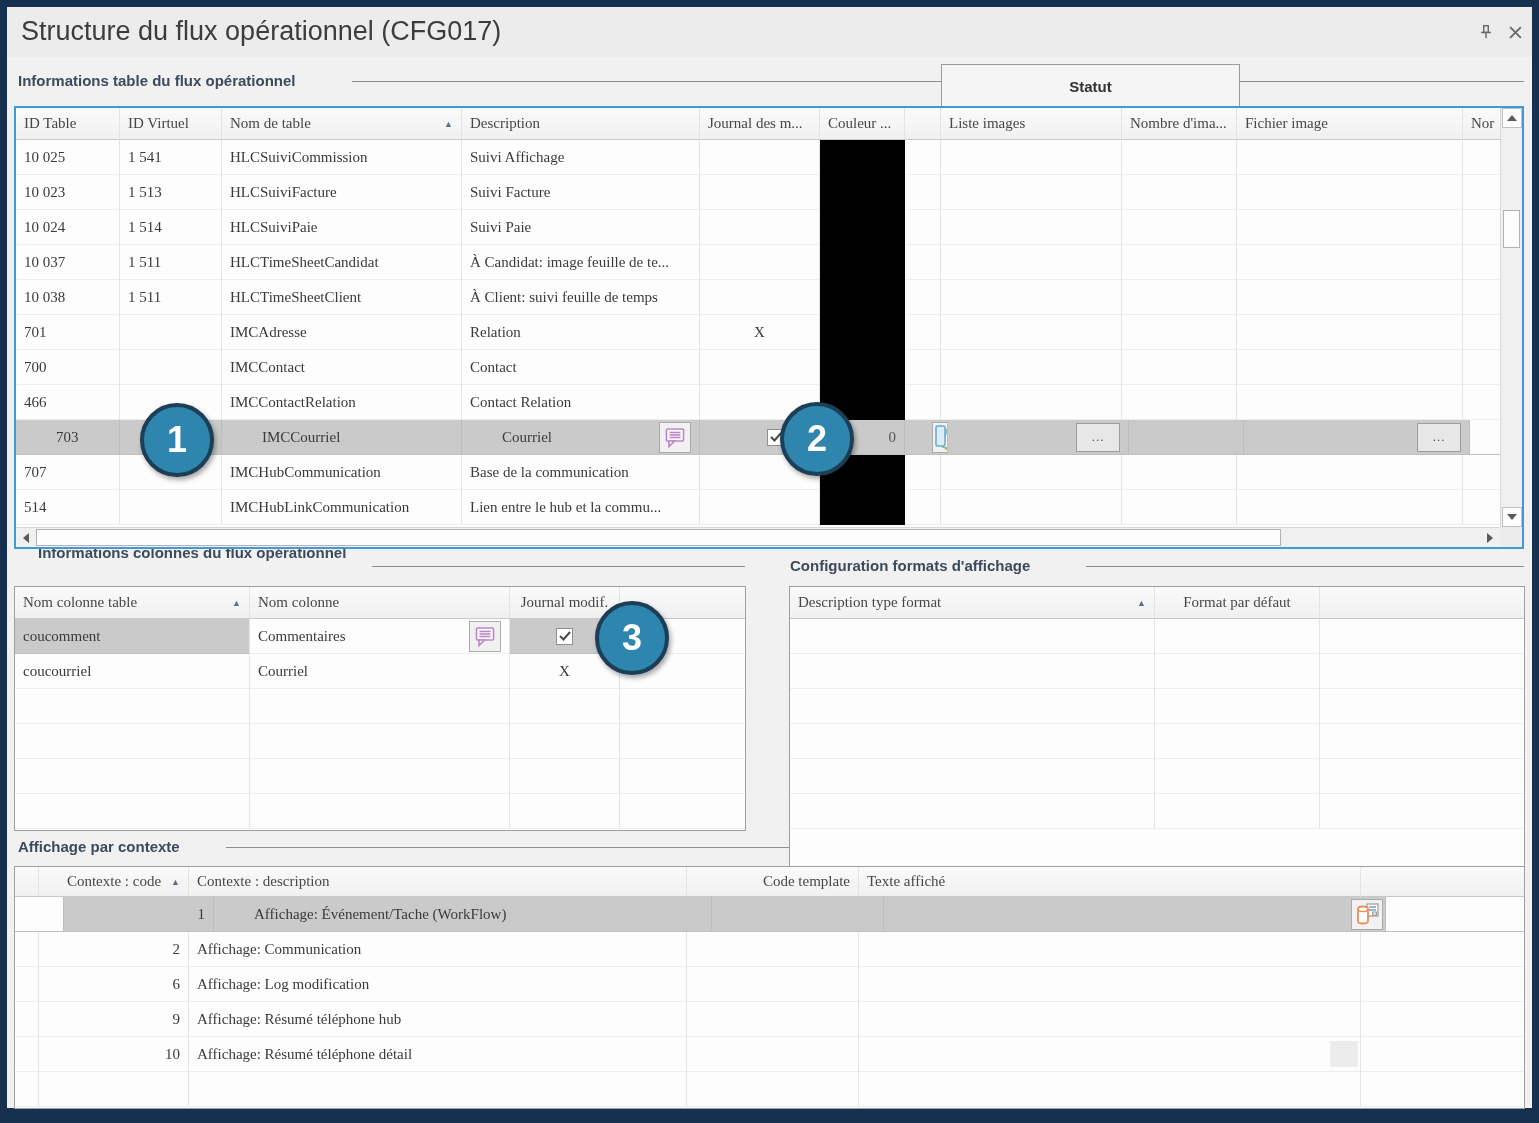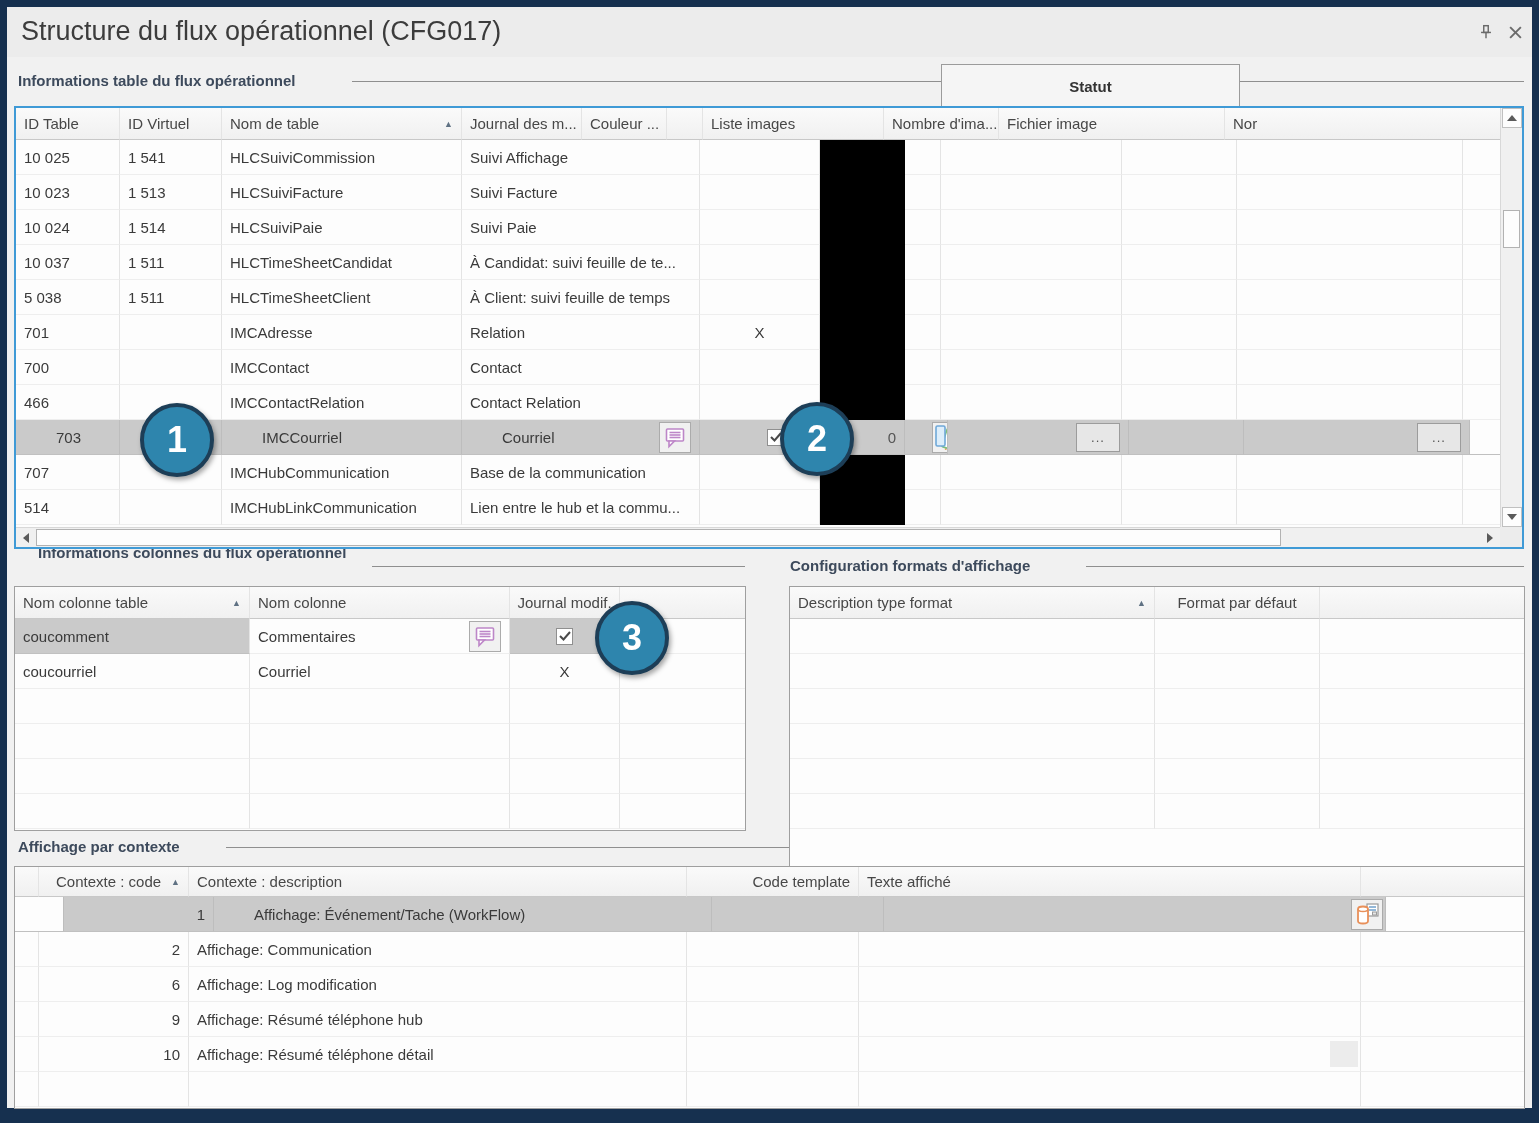--- a/index.html
+++ b/index.html
@@ -10,21 +10,21 @@
   .title{position:absolute;left:14px;top:9px;font-size:27px;color:#3c3c3c;white-space:nowrap;}
   .winbtn{position:absolute;width:22px;height:22px;display:flex;align-items:center;justify-content:center;cursor:default;}
 
   .grp{position:absolute;font-size:15px;font-weight:bold;color:#3d4a5c;white-space:nowrap;}
   .gline{position:absolute;height:0;border-top:1px solid #8f8f8f;}
 
   .band{position:absolute;left:941px;top:64px;width:297px;height:42px;background:#f5f5f5;
         border:1px solid #9b9b9b;border-bottom:none;display:flex;align-items:center;justify-content:center;
         font-weight:bold;font-size:15px;color:#333;}
 
-  .grid{position:absolute;box-sizing:border-box;background:#fdfdfd;overflow:hidden;}
+  .grid{position:absolute;box-sizing:border-box;background:#fdfdfd;overflow:hidden;font-family:Liberation Serif, serif;}
   #g1{left:14px;top:106px;width:1510px;height:443px;border:2px solid #3f9ad6;}
   #g2{left:14px;top:586px;width:732px;height:245px;border:1px solid #9f9f9f;}
   #g3{left:789px;top:586px;width:736px;height:300px;border:1px solid #9f9f9f;}
   #g4{left:14px;top:866px;width:1511px;height:243px;border:1px solid #9f9f9f;}
 
   .hd{display:flex;height:32px;background:linear-gradient(#fafafa,#f0f0f0);color:#474747;font-size:15px;}
   .hd .c{border-bottom:1px solid #c8c8c8;}
   .hd4{height:30px;}
   .r{display:flex;height:35px;color:#3a3a3a;font-size:15px;}
   .c{box-sizing:border-box;display:flex;align-items:center;padding:0 8px;white-space:nowrap;overflow:hidden;
@@ -125,20 +125,21 @@
 
   <div class="grid" id="g1">
     <div class="g1body">
       <div class="hd">
         <div class="c k0">ID Table</div>
         <div class="c k1">ID Virtuel</div>
         <div class="c k2">
           <span>Nom de table</span>
           <span class="sa">▲</span>
         </div>
+        <div class="c k3">Description</div>
         <div class="c k4">Journal des m...</div>
         <div class="c k5">Couleur ...</div>
         <div class="c k6"></div>
         <div class="c k7">Liste images</div>
         <div class="c k8">Nombre d'ima...</div>
         <div class="c k9">Fichier image</div>
         <div class="c k10">Nor</div>
       </div>
 
       <div class="r">
@@ -180,32 +181,32 @@
         <div class="c k7"></div>
         <div class="c k8"></div>
         <div class="c k9"></div>
         <div class="c k10"></div>
       </div>
 
       <div class="r">
         <div class="c k0">10 037</div>
         <div class="c k1">1 511</div>
         <div class="c k2">HLCTimeSheetCandidat</div>
-        <div class="c k3">À Candidat: suivi feuille de te...</div>
-        <div class="c k4 tc"></div>
-        <div class="c k5 blk"></div>
-        <div class="c k6"></div>
-        <div class="c k7"></div>
-        <div class="c k8"></div>
-        <div class="c k9"></div>
-        <div class="c k10"></div>
-      </div>
-
-      <div class="r">
-        <div class="c k0">5 038</div>
+        <div class="c k3">À Candidat: image feuille de te...</div>
+        <div class="c k4 tc"></div>
+        <div class="c k5 blk"></div>
+        <div class="c k6"></div>
+        <div class="c k7"></div>
+        <div class="c k8"></div>
+        <div class="c k9"></div>
+        <div class="c k10"></div>
+      </div>
+
+      <div class="r">
+        <div class="c k0">10 038</div>
         <div class="c k1">1 511</div>
         <div class="c k2">HLCTimeSheetClient</div>
         <div class="c k3">À Client: suivi feuille de temps</div>
         <div class="c k4 tc"></div>
         <div class="c k5 blk"></div>
         <div class="c k6"></div>
         <div class="c k7"></div>
         <div class="c k8"></div>
         <div class="c k9"></div>
         <div class="c k10"></div>

